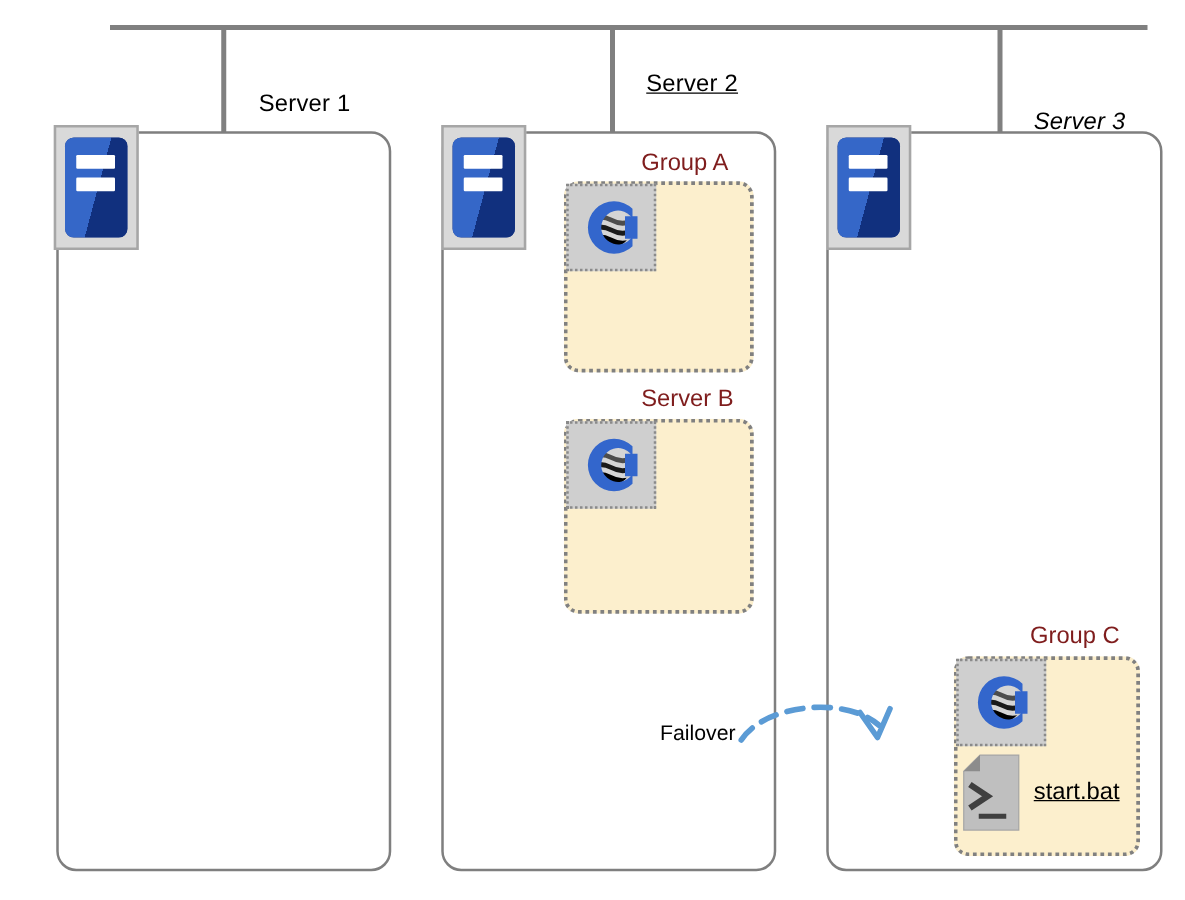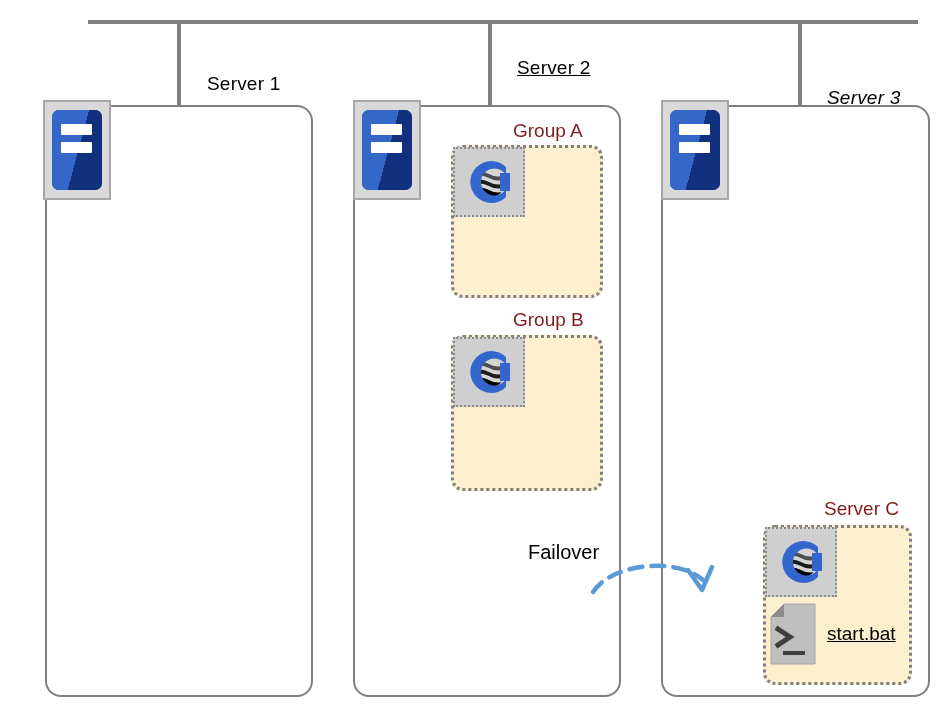--- a/index.html
+++ b/index.html
@@ -65,21 +65,21 @@
   }
   .cluster-icon svg{display:block;}
 
   
   .bat-row{position:absolute;display:flex;align-items:center;text-decoration:underline;}
   .bat-icon{width:48px;height:62px;position:relative;flex:none;}
   .bat-label{font-size:19px;color:#000;margin-left:10px;white-space:nowrap;}
 
   
   .failover-label{
-    position:absolute;font-size:20px;color:#000;white-space:nowrap;z-index:7;
+    position:absolute;font-size:17px;color:#000;white-space:nowrap;z-index:7;margin-top:36px;
   }
   .failover-arrow{position:absolute;z-index:7;}
 </style>
 </head>
 <body>
 
 <div id="stage">
 
   <div class="bus-line bus-h"></div>
   <div class="bus-v" style="left:177px;"></div>
@@ -119,21 +119,21 @@
       <g clip-path="url(#sphA)">
         <path d="M11 20 q9 -5 18 0 t18 0 v4 q-9 5 -18 0 t-18 0 z" fill="#4d4d4d"></path>
         <path d="M11 28 q9 -5 18 0 t18 0 v4 q-9 5 -18 0 t-18 0 z" fill="#1a1a1a"></path>
         <path d="M11 36 q9 -5 18 0 t18 0 v9 h-36 z" fill="#000000"></path>
       </g>
       <path d="M46 13 A21 21 0 1 0 46 43 L46 35 A13.5 13.5 0 1 1 46 21 Z" fill="#3366cc"></path>
       <rect x="40" y="19" width="10" height="18" fill="#3366cc"></rect>
     </svg>
   </div>
 
-  <div class="group-label" style="left:513px;top:309px;">Group B</div>
+  <div class="group-label" style="left:513px;top:309px;">Server B</div>
   <div class="group-box" style="left:451px;top:335px;width:152px;height:156px;"></div>
   <div class="cluster-icon" style="left:453px;top:337px;">
     <svg width="58" height="56" viewBox="0 0 58 56" aria-hidden="true">
       <defs>
         <clipPath id="sphB">
             <circle cx="29" cy="28" r="16"></circle>
           </clipPath>
       </defs>
       <circle cx="29" cy="28" r="16" fill="#d5d5d5"></circle>
       <g clip-path="url(#sphB)">
@@ -147,21 +147,21 @@
   </div>
 
   <div class="server-panel" style="left:661px;width:269px;"></div>
   <div class="server-icon" style="left:661px;top:100px;">
     <div class="body">
       <div class="bar b1"></div>
       <div class="bar b2"></div>
     </div>
   </div>
 
-  <div class="group-label" style="left:824px;top:498px;">Server  C</div>
+  <div class="group-label" style="left:824px;top:498px;">Group  C</div>
   <div class="group-box" style="left:763px;top:525px;width:149px;height:160px;"></div>
   <div class="cluster-icon" style="left:765px;top:527px;">
     <svg width="58" height="56" viewBox="0 0 58 56" aria-hidden="true">
       <defs>
         <clipPath id="sphC">
             <circle cx="29" cy="28" r="16"></circle>
           </clipPath>
       </defs>
       <circle cx="29" cy="28" r="16" fill="#d5d5d5"></circle>
       <g clip-path="url(#sphC)">

